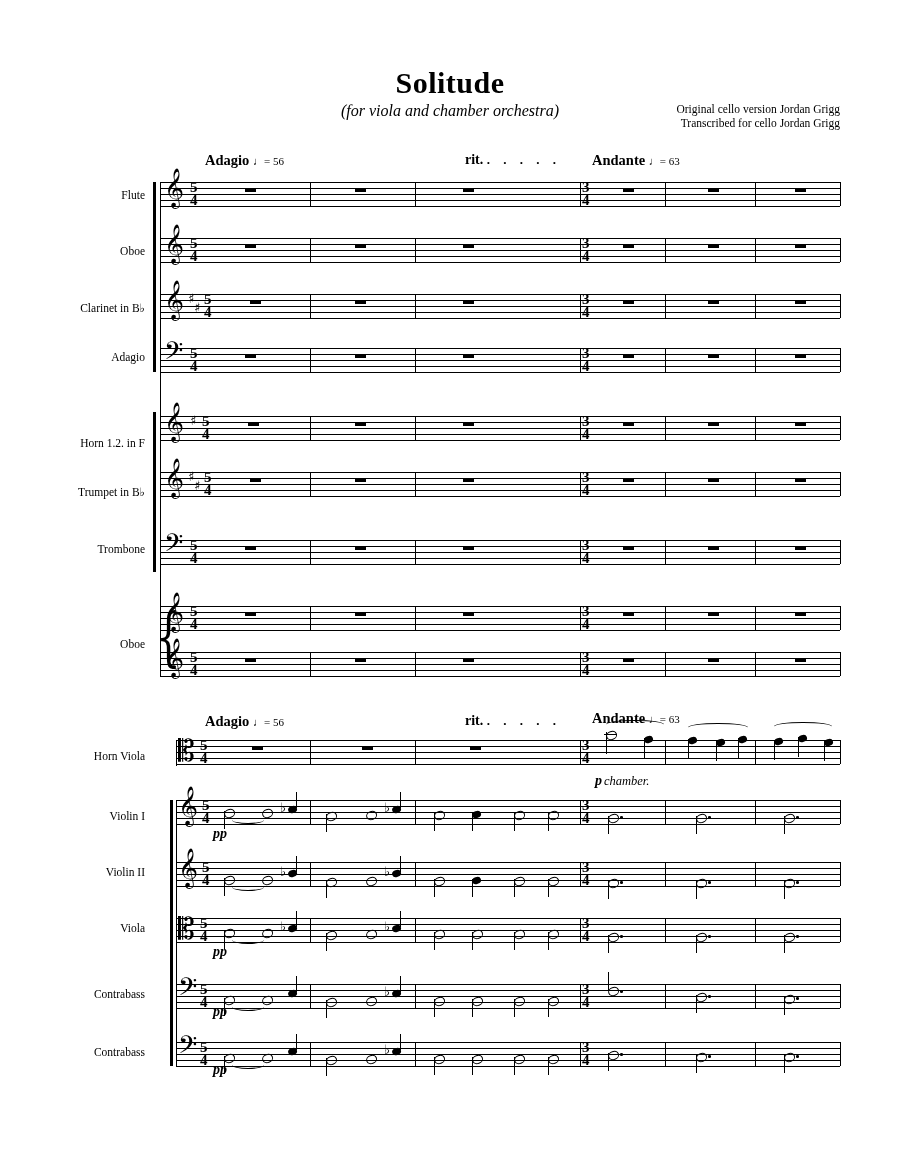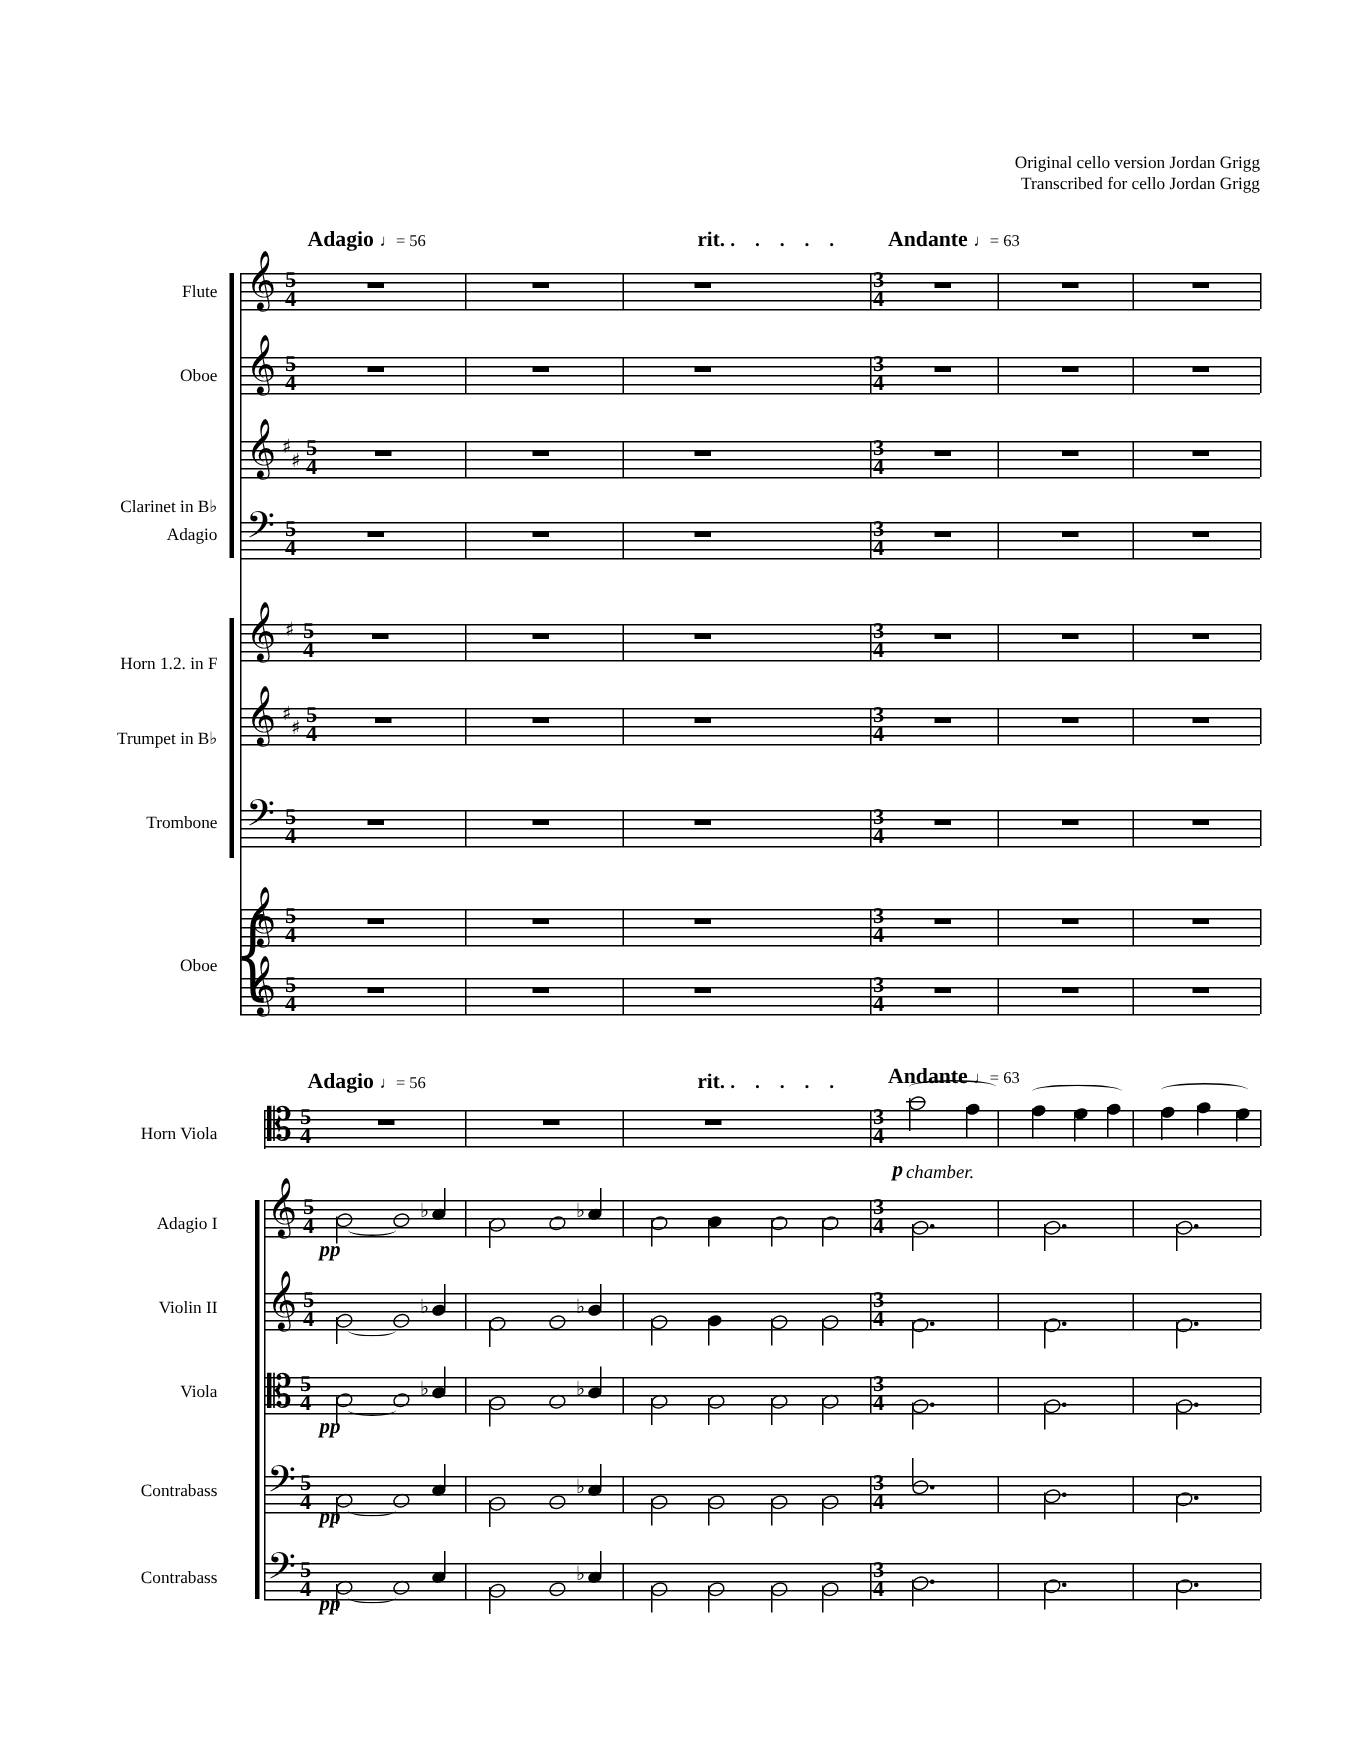--- a/index.html
+++ b/index.html
@@ -201,20 +201,22 @@
     height: 1px;
     width: 13px;
     background: #000;
   }
 </style>
 </head>
 <body>
 
 <div id="page">
 
+  <div class="title">Solitude</div>
+  <div class="subtitle">(for viola and chamber orchestra)</div>
   <div class="credits">
     <div>Original cello version Jordan Grigg</div>
     <div>Transcribed for cello Jordan Grigg</div>
   </div>
 
   <div class="tempo" style="left:205px; top:152px;">
     <span>Adagio</span>
     <span class="bpm">♩<span>= 56</span></span>
   </div>
   <div class="rit" style="left:465px; top:152px;">
@@ -291,21 +293,21 @@
         <div>4</div>
     </div>
     <div class="restbar" style="left:85px; top:6px;"></div>
     <div class="restbar" style="left:195px; top:6px;"></div>
     <div class="restbar" style="left:303px; top:6px;"></div>
     <div class="restbar" style="left:463px; top:6px;"></div>
     <div class="restbar" style="left:548px; top:6px;"></div>
     <div class="restbar" style="left:635px; top:6px;"></div>
   </div>
 
-  <div class="instr-label" style="left:30px; top:301px; width:115px;margin-top:29px;">Clarinet in B♭</div>
+  <div class="instr-label" style="left:30px; top:301px; width:115px;">Clarinet in B♭</div>
   <div class="staff" style="top:294px;">
     <div class="line"></div>
       <div class="line"></div>
       <div class="line"></div>
       <div class="line"></div>
       <div class="line"></div>
     <span class="glyph clef-g" style="left:4px; top:-12px;">𝄞</span>
     <span class="accidental" style="left:28px; top:-2px;">♯</span>
     <span class="accidental" style="left:34px; top:7px;">♯</span>
     <div class="timesig" style="left:44px; top:-1px;">
@@ -508,21 +510,21 @@
     <div class="stem" style="left:598px; top:0px; height:20px;"></div>
     <div class="notehead filled" style="left:622px; top:-5px;"></div>
     <div class="stem" style="left:622px; top:-3px; height:20px;"></div>
     <div class="notehead filled" style="left:648px; top:-1px;"></div>
     <div class="stem" style="left:648px; top:1px; height:20px;"></div>
     <div class="slur" style="left:598px; top:-18px; width:58px;"></div>
   </div>
   <div class="dyn" style="left:595px; top:773px;">p</div>
   <div class="expr" style="left:604px; top:774px;">chamber.</div>
 
-  <div class="instr-label" style="left:35px; top:810px; width:110px;">Adagio I</div>
+  <div class="instr-label" style="left:35px; top:810px; width:110px;">Violin I</div>
   <div class="staff" style="left:176px; width:664px; top:800px;">
     <div class="line"></div>
       <div class="line"></div>
       <div class="line"></div>
       <div class="line"></div>
       <div class="line"></div>
     <span class="glyph clef-g" style="left:2px; top:-12px;">𝄞</span>
     <div class="timesig" style="left:26px; top:-1px;">
       <div>5</div>
         <div>4</div>

